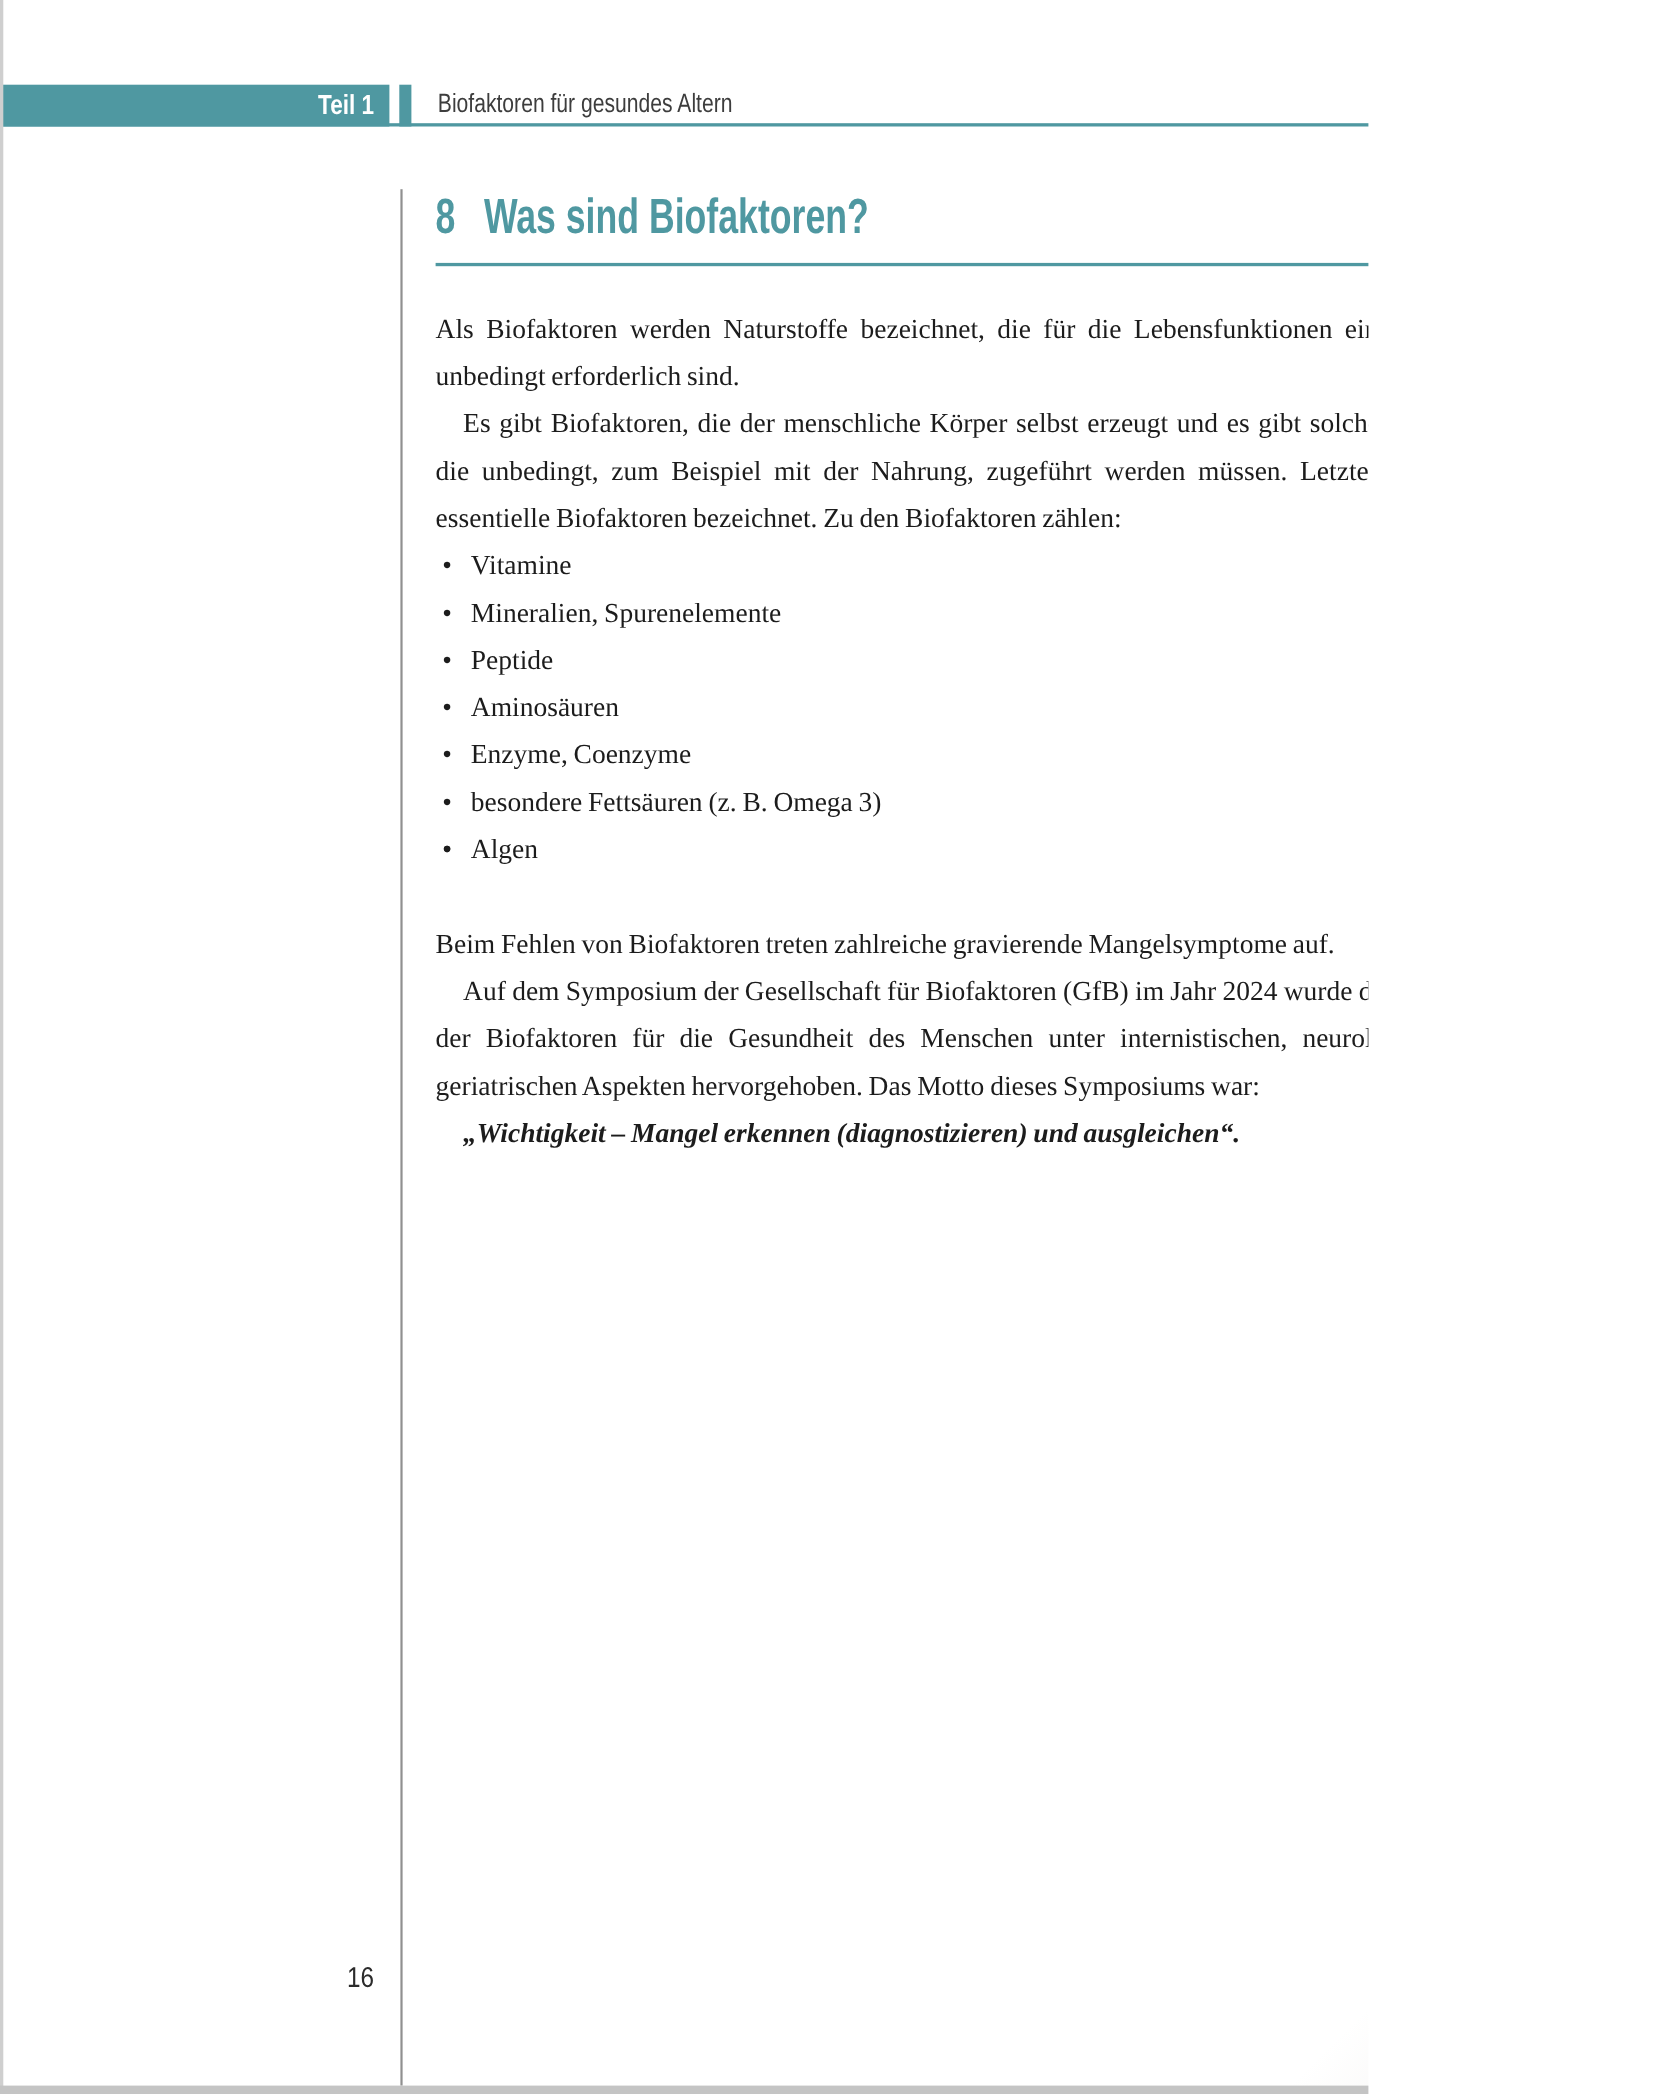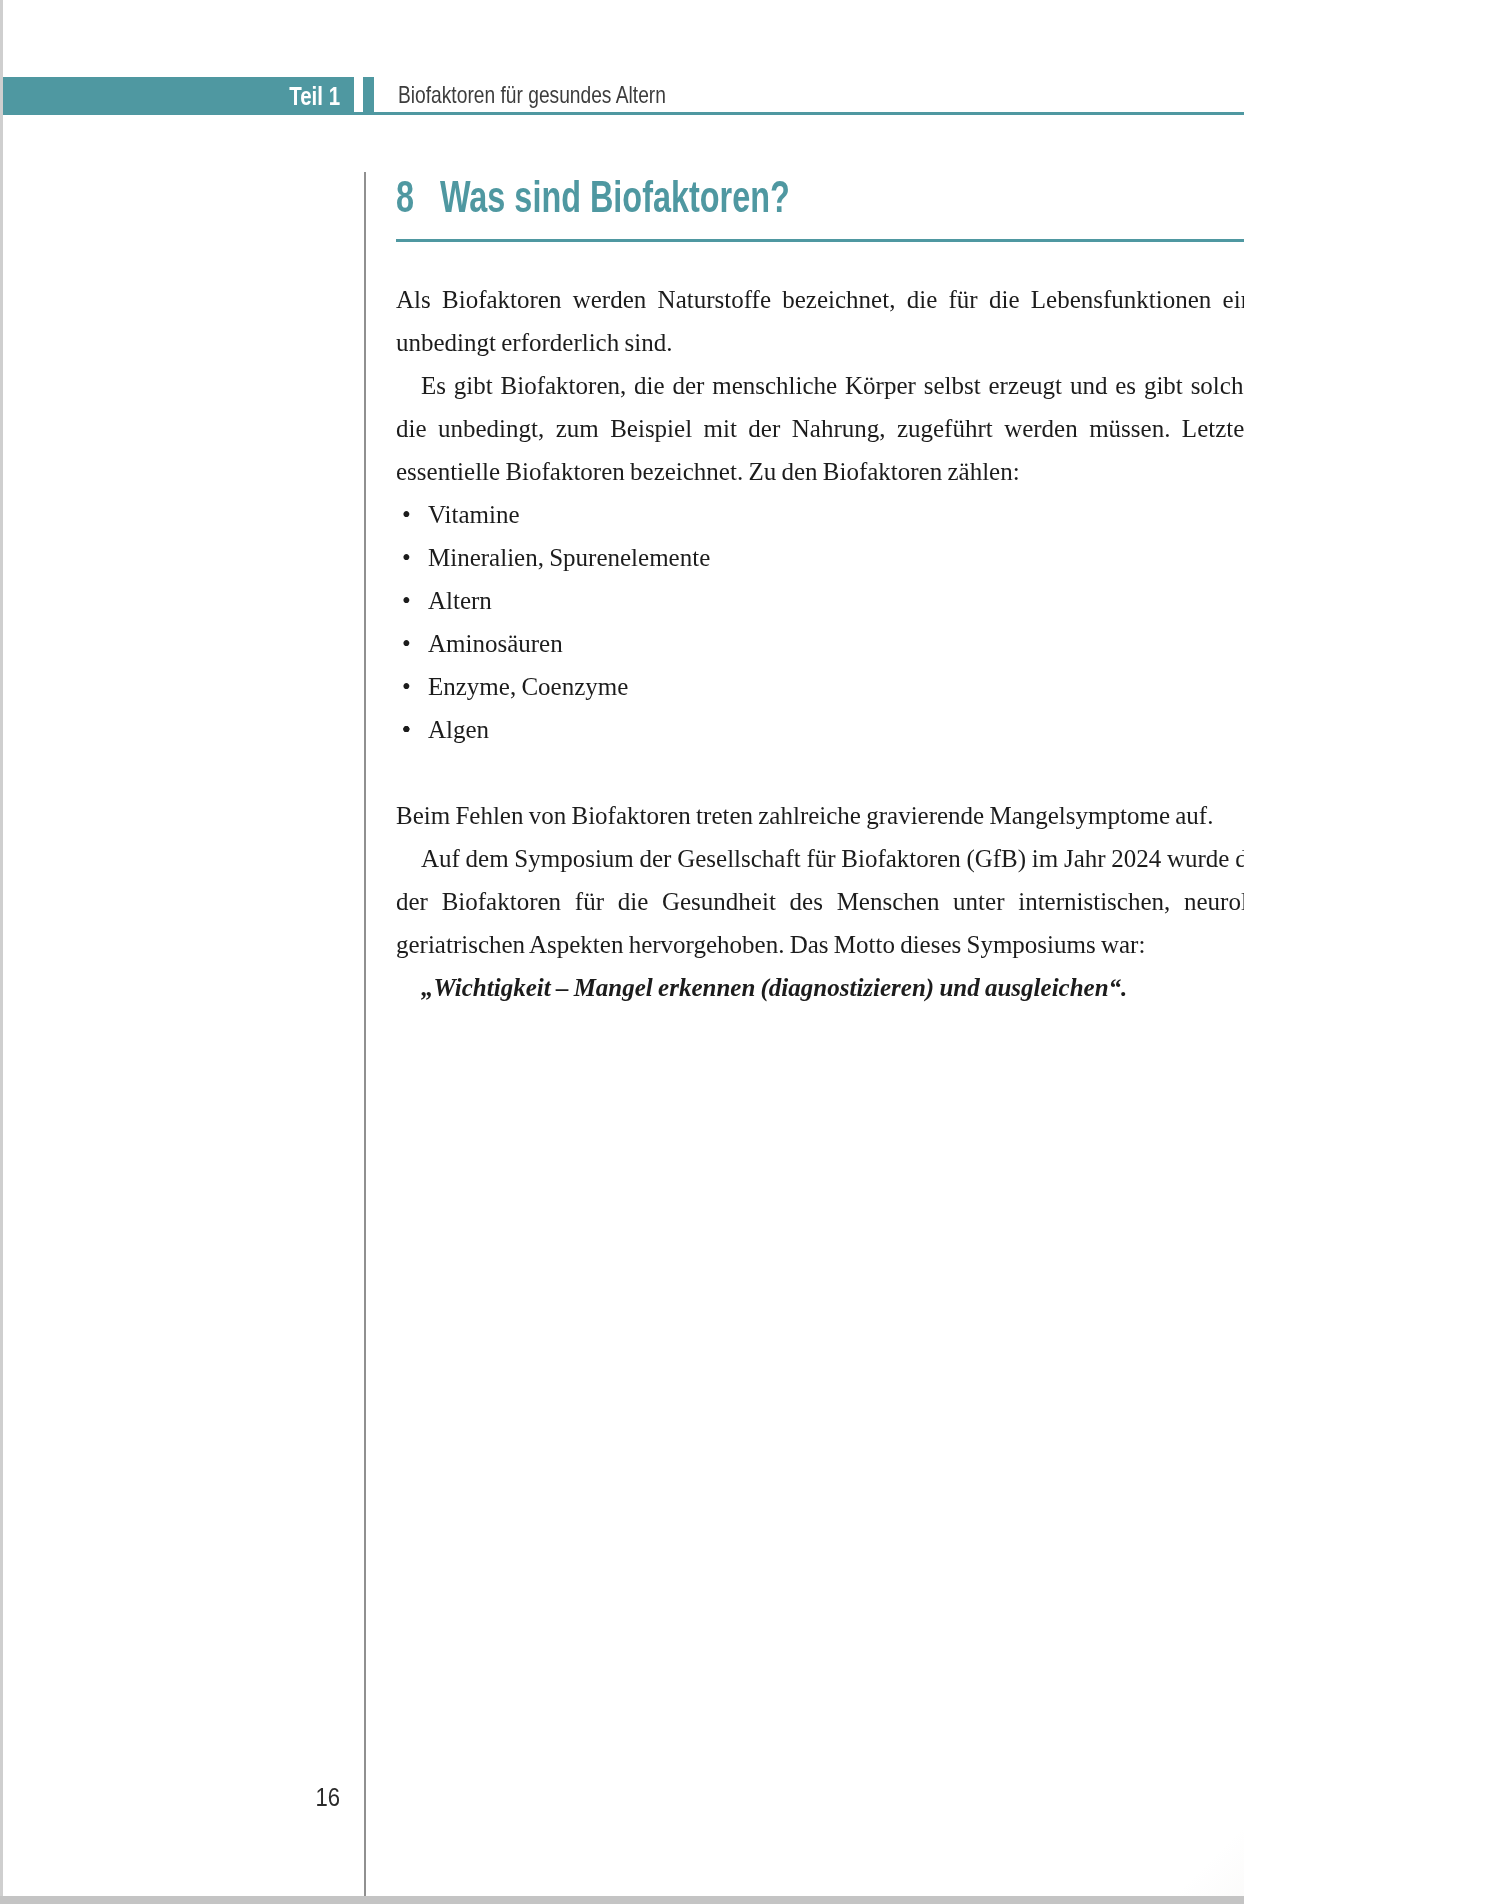--- a/index.html
+++ b/index.html
@@ -95,35 +95,36 @@
           <span>Vitamine</span>
         </li>
 
         <li>
           <span class="bullet-dot">•</span>
           <span>Mineralien, Spurenelemente</span>
         </li>
 
         <li>
           <span class="bullet-dot">•</span>
-          <span>Altern</span>
+          <span>Peptide</span>
         </li>
 
         <li>
           <span class="bullet-dot">•</span>
           <span>Aminosäuren</span>
         </li>
 
         <li>
           <span class="bullet-dot">•</span>
           <span>Enzyme, Coenzyme</span>
         </li>
 
         <li>
           <span class="bullet-dot">•</span>
+          <span>besondere Fettsäuren (z. B. Omega 3)</span>
         </li>
 
         <li>
           <span class="bullet-dot">•</span>
         </li>
 
         <li>
           <span class="bullet-dot">•</span>
           <span>Algen</span>
         </li>

